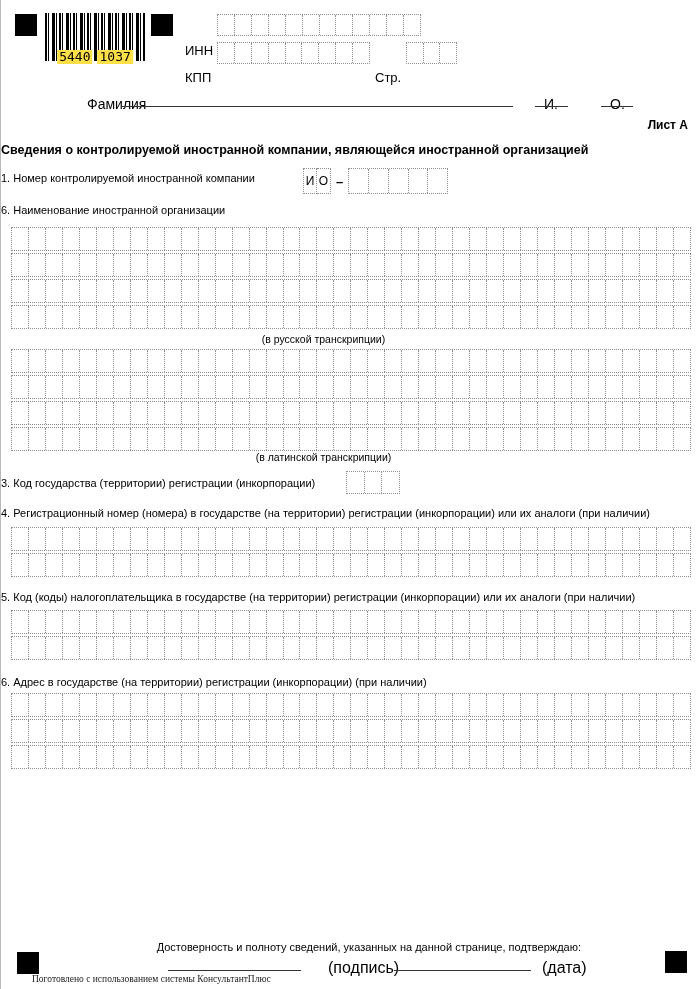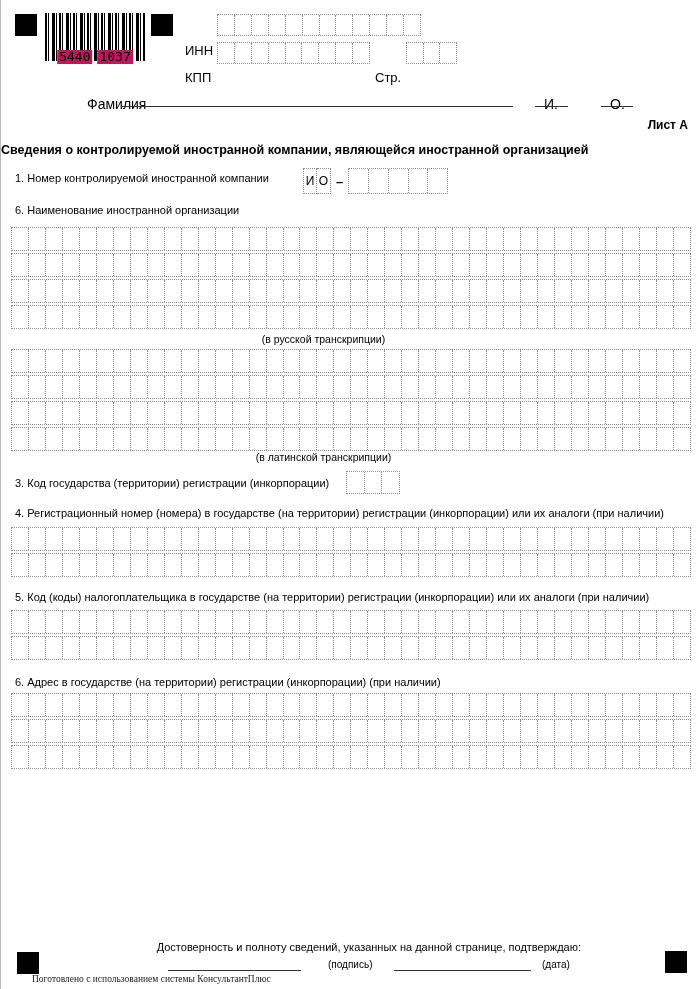--- a/index.html
+++ b/index.html
@@ -20,55 +20,55 @@
 
   
   .barcode{position:absolute;left:44px;top:13px;width:100px;height:48px;}
   .bars{position:absolute;inset:0;background:repeating-linear-gradient(90deg,
       #000 0px,#000 2px,#fff 2px,#fff 3px,
       #000 3px,#000 4px,#fff 4px,#fff 7px,
       #000 7px,#000 10px,#fff 10px,#fff 11px,
       #000 11px,#000 12px,#fff 12px,#fff 14px);}
   .barcode-digits{position:absolute;left:50%;bottom:-3px;transform:translateX(-50%);
       display:flex;gap:5px;font-family:"DejaVu Sans Mono",monospace;font-size:13px;line-height:14px;}
-  .barcode-digits span{background:#be185d;padding:0 2px;}
+  .barcode-digits span{background:#fde047;padding:0 2px;}
 
   
   .cells{display:flex;border:1px dotted var(--dot);background:#fff;}
   .cells .cell{flex:1 1 0;border-left:1px dotted var(--dot);}
   .cells .cell:first-child{border-left:none;}
 
   .fld-label{position:absolute;font-size:13px;margin-top:24px;}
   .inn-field{position:absolute;left:216px;top:14px;width:204px;height:22px;}
   .kpp-field{position:absolute;left:216px;top:42px;width:153px;height:22px;}
   .str-field{position:absolute;left:405px;top:42px;width:51px;height:22px;}
 
   .small-label{font-size:14px;margin-left:26px;}
   .line{border-bottom:1.5px solid var(--line);position:absolute;height:1px;}
 
   .sheet-label{position:absolute;right:12px;top:118px;font-weight:bold;font-size:12px;margin-left:38px;}
   .title{position:absolute;left:0;top:143px;width:588px;font-weight:bold;font-size:12.5px;}
 
-  .sec-label{position:absolute;left:14px;font-size:11px;white-space:nowrap;}
+  .sec-label{position:absolute;left:0;font-size:11px;white-space:nowrap;}
 
   .s1-field{position:absolute;left:302px;top:168px;display:flex;align-items:stretch;height:26px;}
   .io-box{display:flex;width:28px;}
   .io-box .pcell{width:14px;border:1px dotted var(--dot);display:flex;align-items:center;justify-content:center;font-size:12px;}
   .io-box .pcell+.pcell{border-left:none;}
   .s1-dash{align-self:center;padding:0 5px;font-size:13px;font-weight:bold;}
   .s1-group{width:100px;}
 
   .grid{position:absolute;left:10px;width:680px;}
   .grid-row{height:24px;margin-bottom:2px;}
   .caption{position:absolute;left:0;width:645px;text-align:center;font-size:10.5px;}
 
   .s3-field{position:absolute;left:345px;top:471px;width:54px;height:23px;}
 
   .confirm{position:absolute;left:0;top:941px;width:580px;text-align:right;font-size:11px;}
-  .sig-caption{position:absolute;font-size:10px;}
+  .sig-caption{position:absolute;font-size:16px;}
   .watermark{position:absolute;left:31px;top:974px;font-family:"Liberation Serif",serif;font-size:9.5px;color:#222;}
 </style>
 </head>
 <body>
 
 <div class="page">
 
   <div class="sq sq-tl"></div>
   <div class="sq sq-t2"></div>
   <div class="sq sq-bl"></div>

